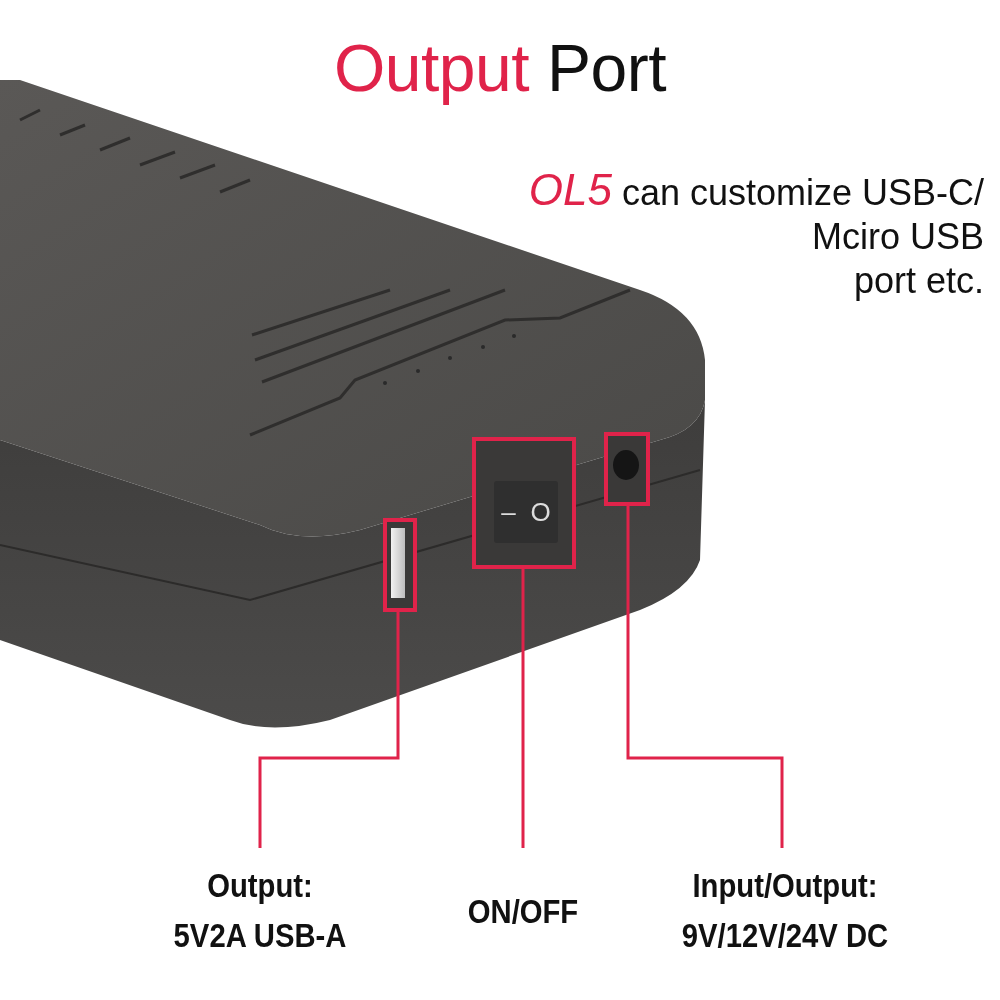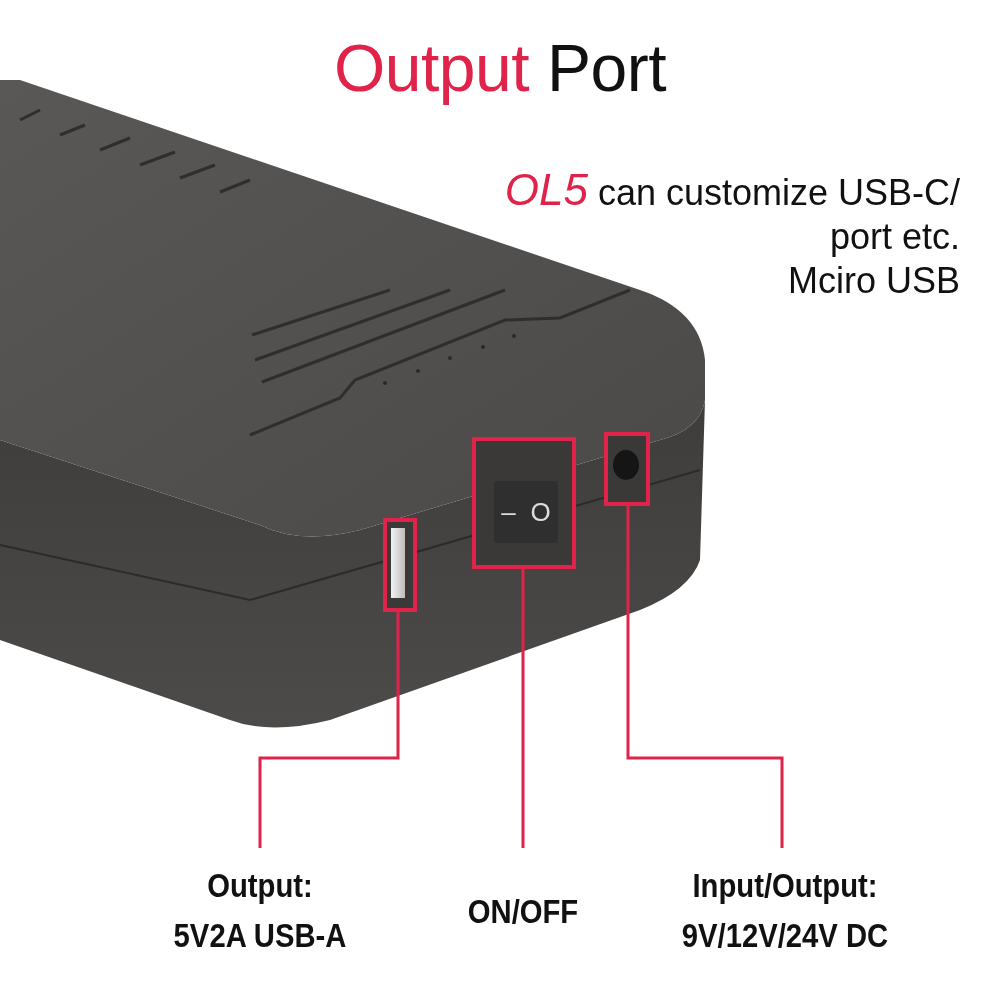--- a/index.html
+++ b/index.html
@@ -2,21 +2,21 @@
 <html><head>
 <meta charset="utf-8">
 <style>
   html, body { margin:0; padding:0; }
   body { width:1000px; height:1000px; background:#ffffff; position:relative; overflow:hidden;
          font-family:"Liberation Sans", sans-serif; }
   .abs { position:absolute; }
   #title { left:0; width:1000px; top:28px; text-align:center; font-size:66px; line-height:80px; letter-spacing:-0.5px; }
   #title .red { color:#e0234a; }
   #title .blk { color:#111; }
-  #custom { right:40px; top:168px; text-align:right; font-size:36px; line-height:44px; color:#111; }
+  #custom { right:16px; top:168px; text-align:right; font-size:36px; line-height:44px; color:#111; }
   #custom .model { color:#e0234a; font-style:italic; font-size:44px; }
   .label { font-weight:bold; color:#111; text-align:center; font-size:34px; line-height:50px; transform:scaleX(0.86); }
   svg { position:absolute; left:0; top:0; }
 </style>
 </head>
 <body>
 
 <svg width="1000" height="1000">
   <defs>
     <linearGradient id="topg" x1="0" y1="0" x2="1" y2="1">
@@ -81,22 +81,22 @@
 </svg>
 
 <div class="abs" id="title">
   <span class="red">Output</span>
   <span class="blk">Port</span>
 </div>
 
 <div class="abs" id="custom">
   <div><span class="model">OL5</span>
     <span>can customize USB-C/</span></div>
+  <div>Mciro USB</div>
   <div>port etc.</div>
-  <div>Mciro USB</div>
 </div>
 
 <div class="abs label" style="left:110px;top:860px;width:300px;">
   <div>Output:</div>
   <div>5V2A USB-A</div>
 </div>
 <div class="abs label" style="left:423px;top:886px;width:200px;">
   <div>ON/OFF</div>
 </div>
 <div class="abs label" style="left:620px;top:860px;width:330px;">

